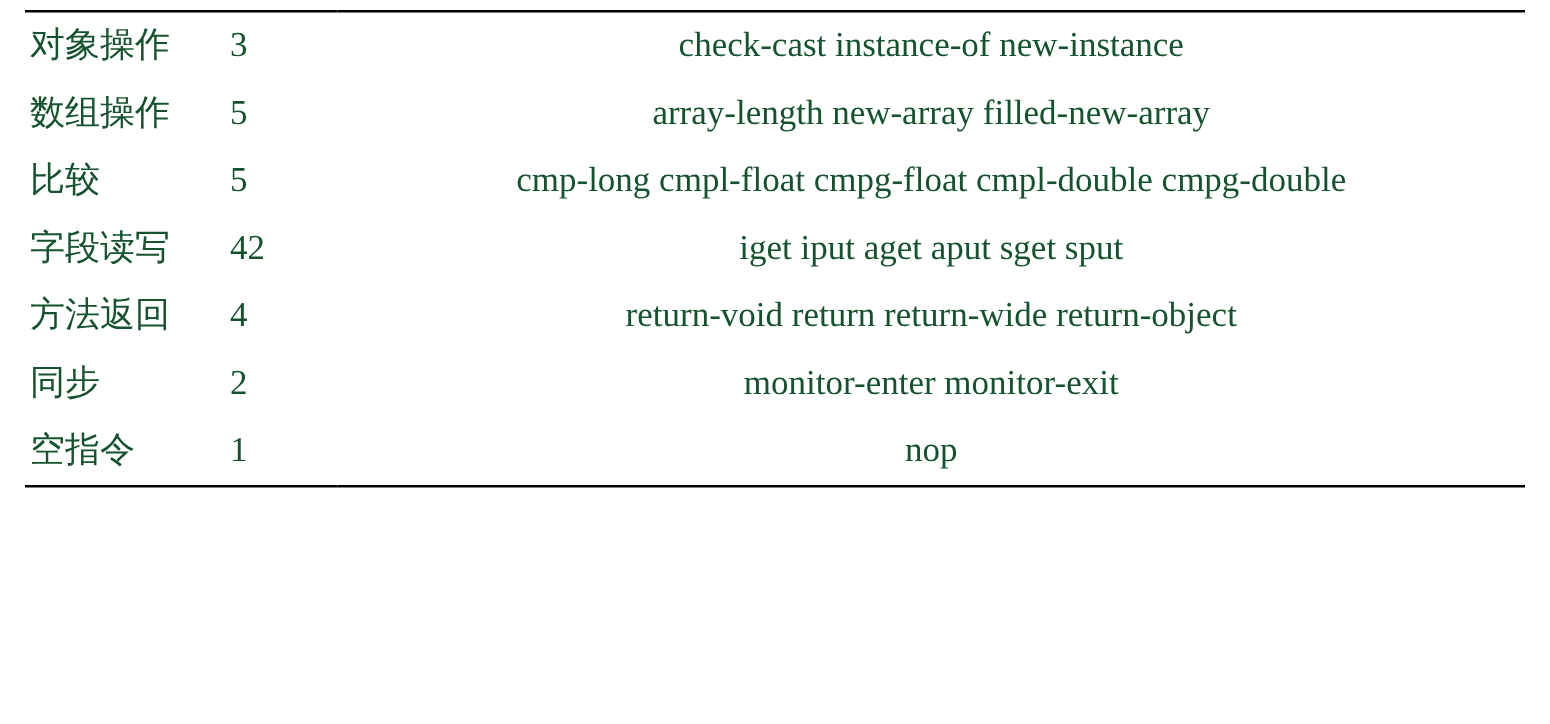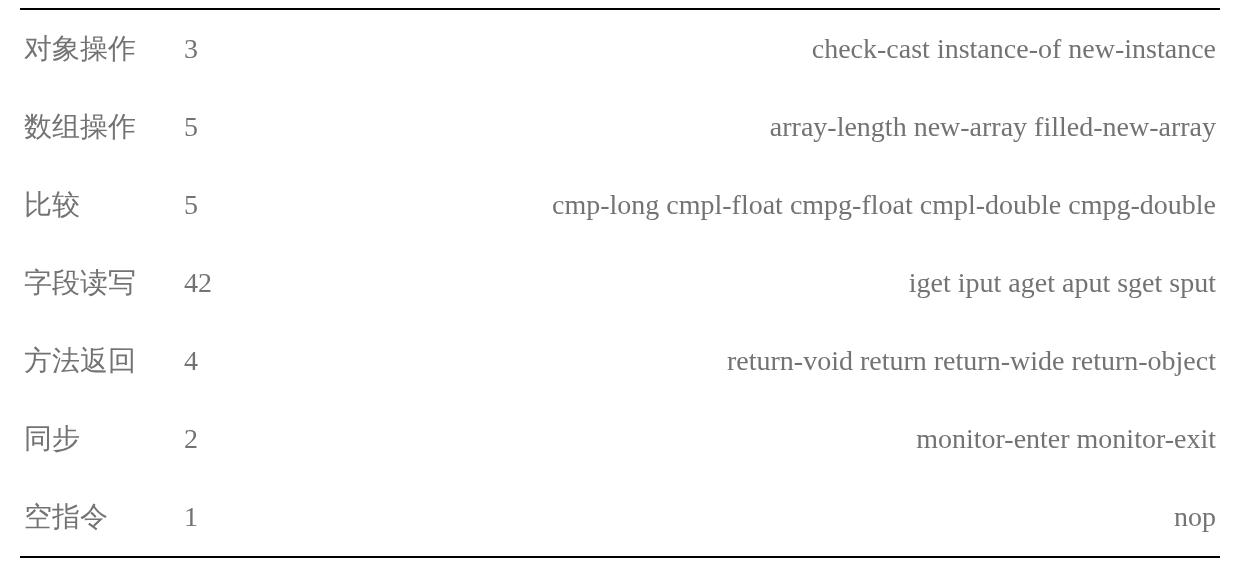--- a/index.html
+++ b/index.html
@@ -16,35 +16,35 @@
       width: 1240px;
       padding: 8px 20px;
     }
     table {
       width: 100%;
       border-collapse: collapse;
       border-top: 2px solid #000;
       border-bottom: 2px solid #000;
     }
     td {
-      padding: 18px 4px;
+      padding: 6px 4px;
       font-size: 28px;
-      color: #737373;
+      color: #14532d;
       vertical-align: top;
       line-height: 1.5;
     }
     td.col-category {
       width: 160px;
     }
     td.col-count {
       width: 90px;
       text-align: left;
     }
     td.col-examples {
-      text-align: right;
+      text-align: center;
     }
   </style>
 </head>
 <body>
 
 <div class="table-container">
   <table>
     <tbody>
       <tr>
         <td class="col-category">对象操作</td>

